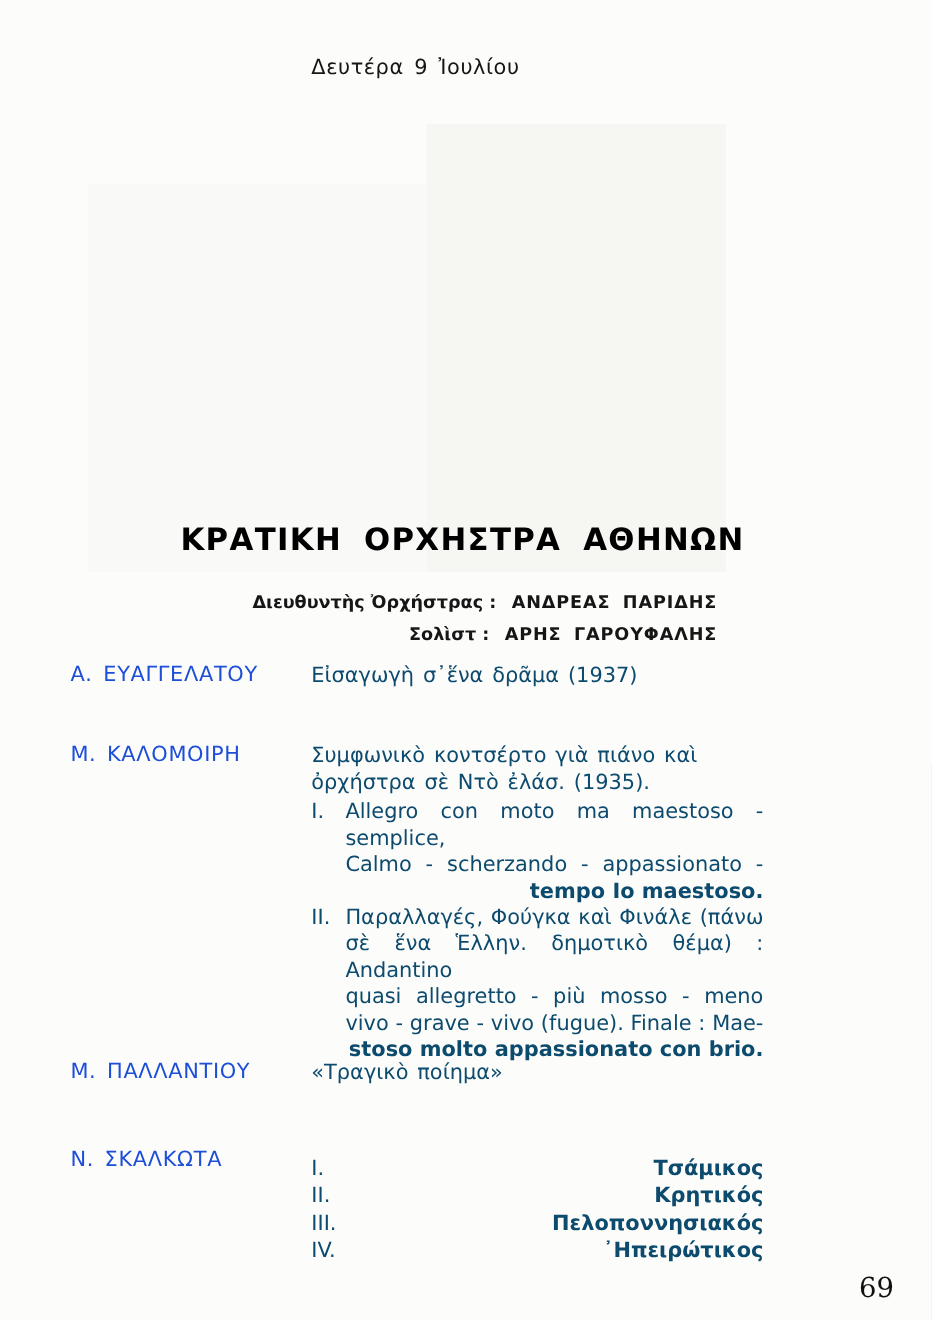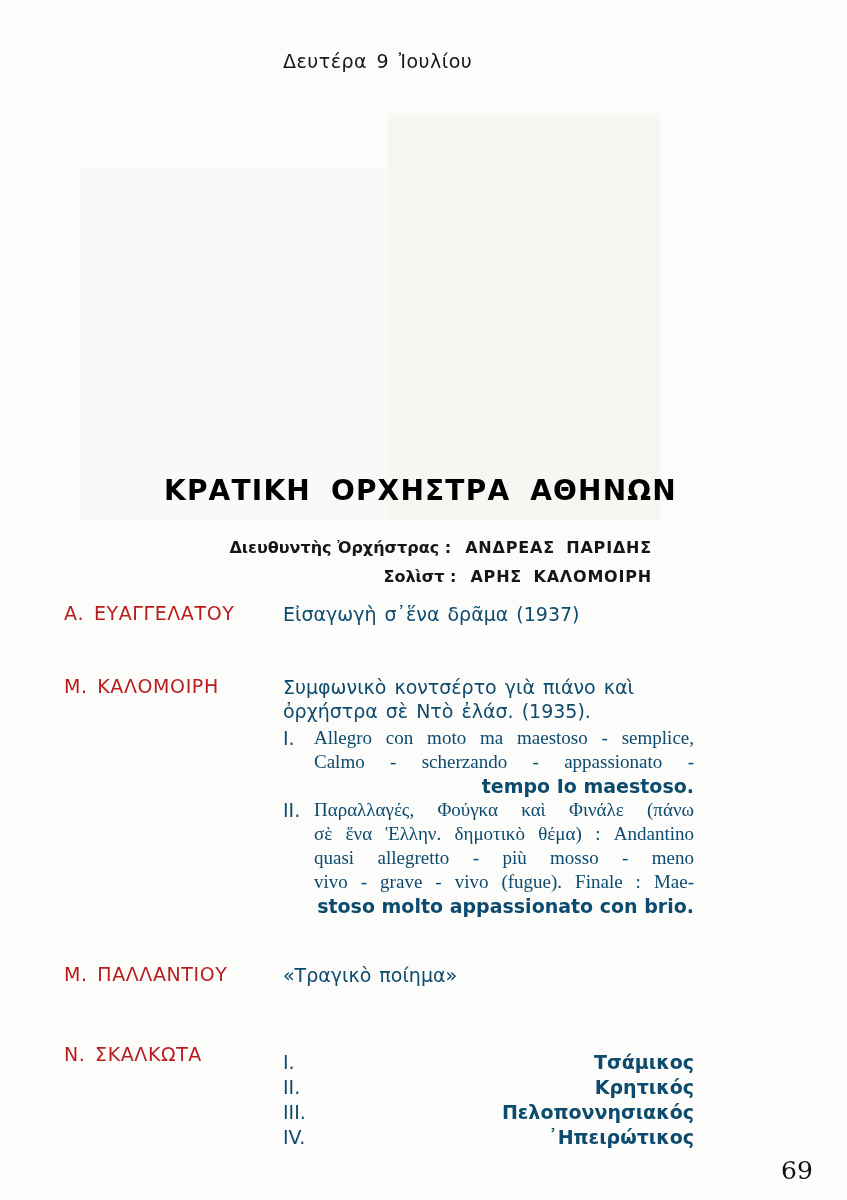--- a/index.html
+++ b/index.html
@@ -72,21 +72,21 @@
   .row-2 { top: 675px; }
   .row-3 { top: 963px; }
   .row-4 { top: 1043px; }
   .composer {
     position: absolute;
     left: 0; top: 0;
     font-size: 19px;
     letter-spacing: 0.6px;
     word-spacing: 3px;
     white-space: nowrap;
-    color: #b91c1c;
+    color: #1d4ed8;
   }
   .works {
     position: absolute;
     left: 219px; top: 0;
     width: 415px;
     font-size: 19px;
     line-height: 24px;
     color: #0c4a6e;
   }
   .work-line {
@@ -106,21 +106,20 @@
   .movement .numeral {
     flex: 0 0 31px;
   }
   .movement .mov-lines {
     flex: 1 1 auto;
     max-width: 380px;
   }
   .jline {
     text-align: justify;
     text-align-last: justify;
-    font-family: Liberation Serif, serif;
   }
   .lline {
     text-align: right;
     font-weight: bold;
   }
   .page-number {
     position: absolute;
     left: 781px; top: 1156px;
     font-family: "DejaVu Serif", "Liberation Serif", serif;
     font-size: 25px;
@@ -134,21 +133,21 @@
 
   <div class="artifact-a"></div>
   <div class="artifact-b"></div>
 
   <div class="date-line">Δευτέρα 9 Ἰουλίου</div>
 
   <div class="page-title">ΚΡΑΤΙΚΗ ΟΡΧΗΣΤΡΑ ΑΘΗΝΩΝ</div>
 
   <div class="credits">
     <div><span>Διευθυντὴς Ὀρχήστρας :</span><span class="name">ΑΝΔΡΕΑΣ ΠΑΡΙΔΗΣ</span></div>
-    <div><span>Σολὶστ :</span><span class="name">ΑΡΗΣ ΚΑΛΟΜΟΙΡΗ</span></div>
+    <div><span>Σολὶστ :</span><span class="name">ΑΡΗΣ ΓΑΡΟΥΦΑΛΗΣ</span></div>
   </div>
 
   <div class="program-row row-1">
     <div class="composer">Α. ΕΥΑΓΓΕΛΑΤΟΥ</div>
     <div class="works">
       <div class="work-line">Εἰσαγωγὴ σ᾽ἕνα δρᾶμα (1937)</div>
     </div>
   </div>
 
   <div class="program-row row-2">

